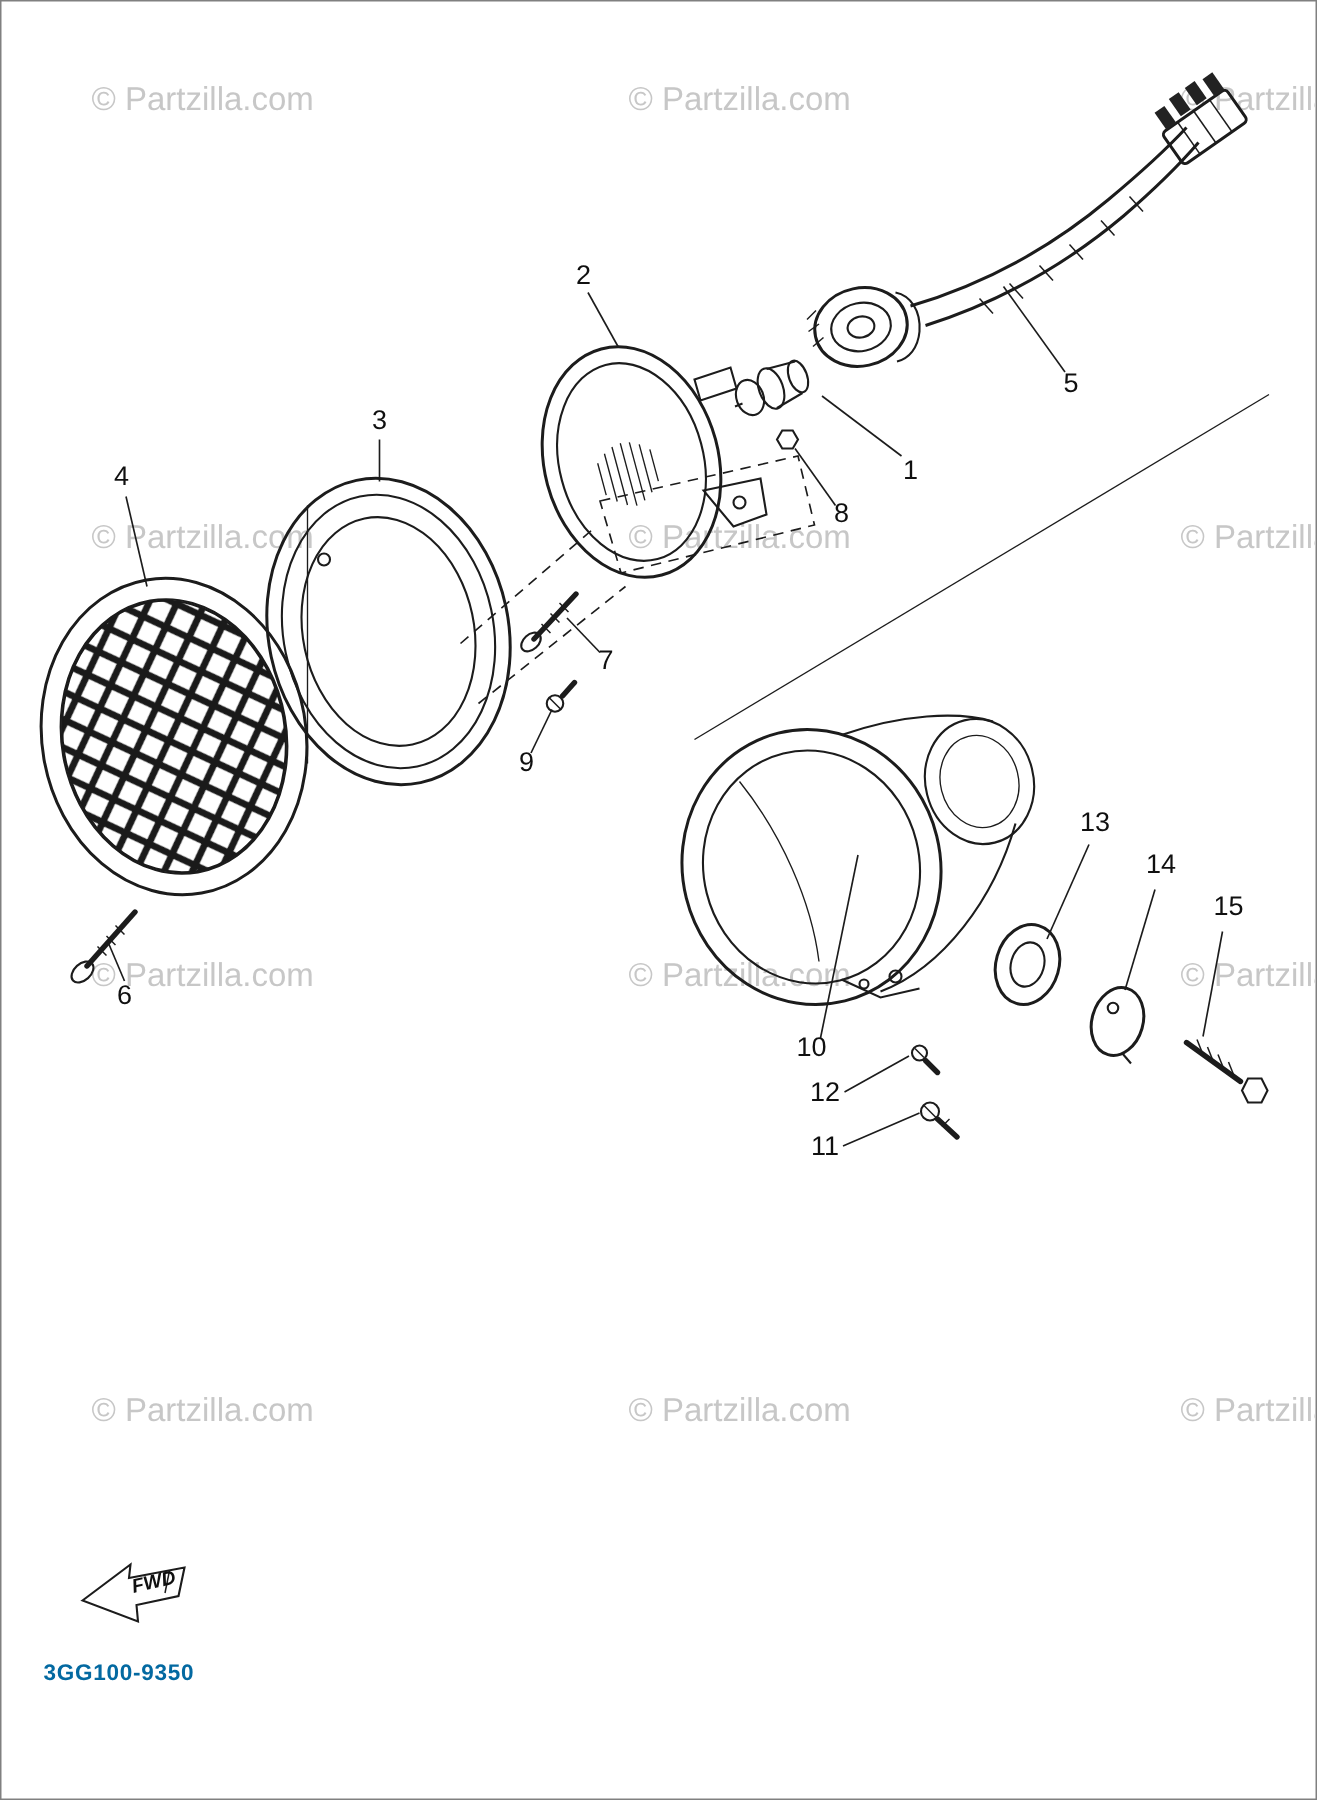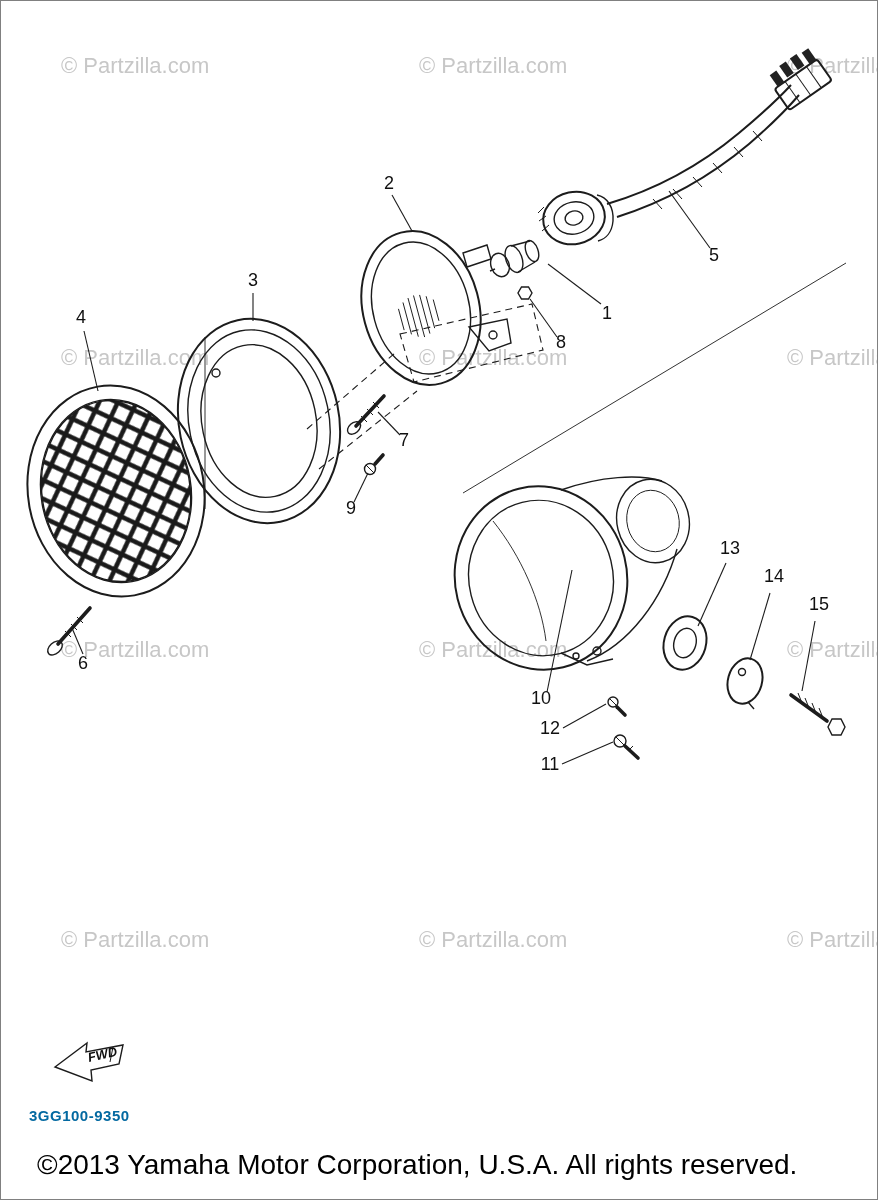--- a/index.html
+++ b/index.html
@@ -232,15 +232,14 @@
     </g>
 
     <g>
       <path class="ln" d="M54,1066 L86,1042 L85,1051 L122,1044 L118,1063 L90,1069 L91,1080 Z"></path>
       <line class="tick" x1="112" y1="1046" x2="109" y2="1061"></line>
       <text class="fwd" x="88" y="1061" text-anchor="start" transform="rotate(-13 88 1061)">FWD</text>
     </g>
   </svg>
 
   <div class="drawing-number">3GG100-9350</div>
-  <div class="copyright">©2013 Yamaha Motor Corporation, U.S.A. All rights reserved.</div>
 
 </div>
 
 </body></html>

